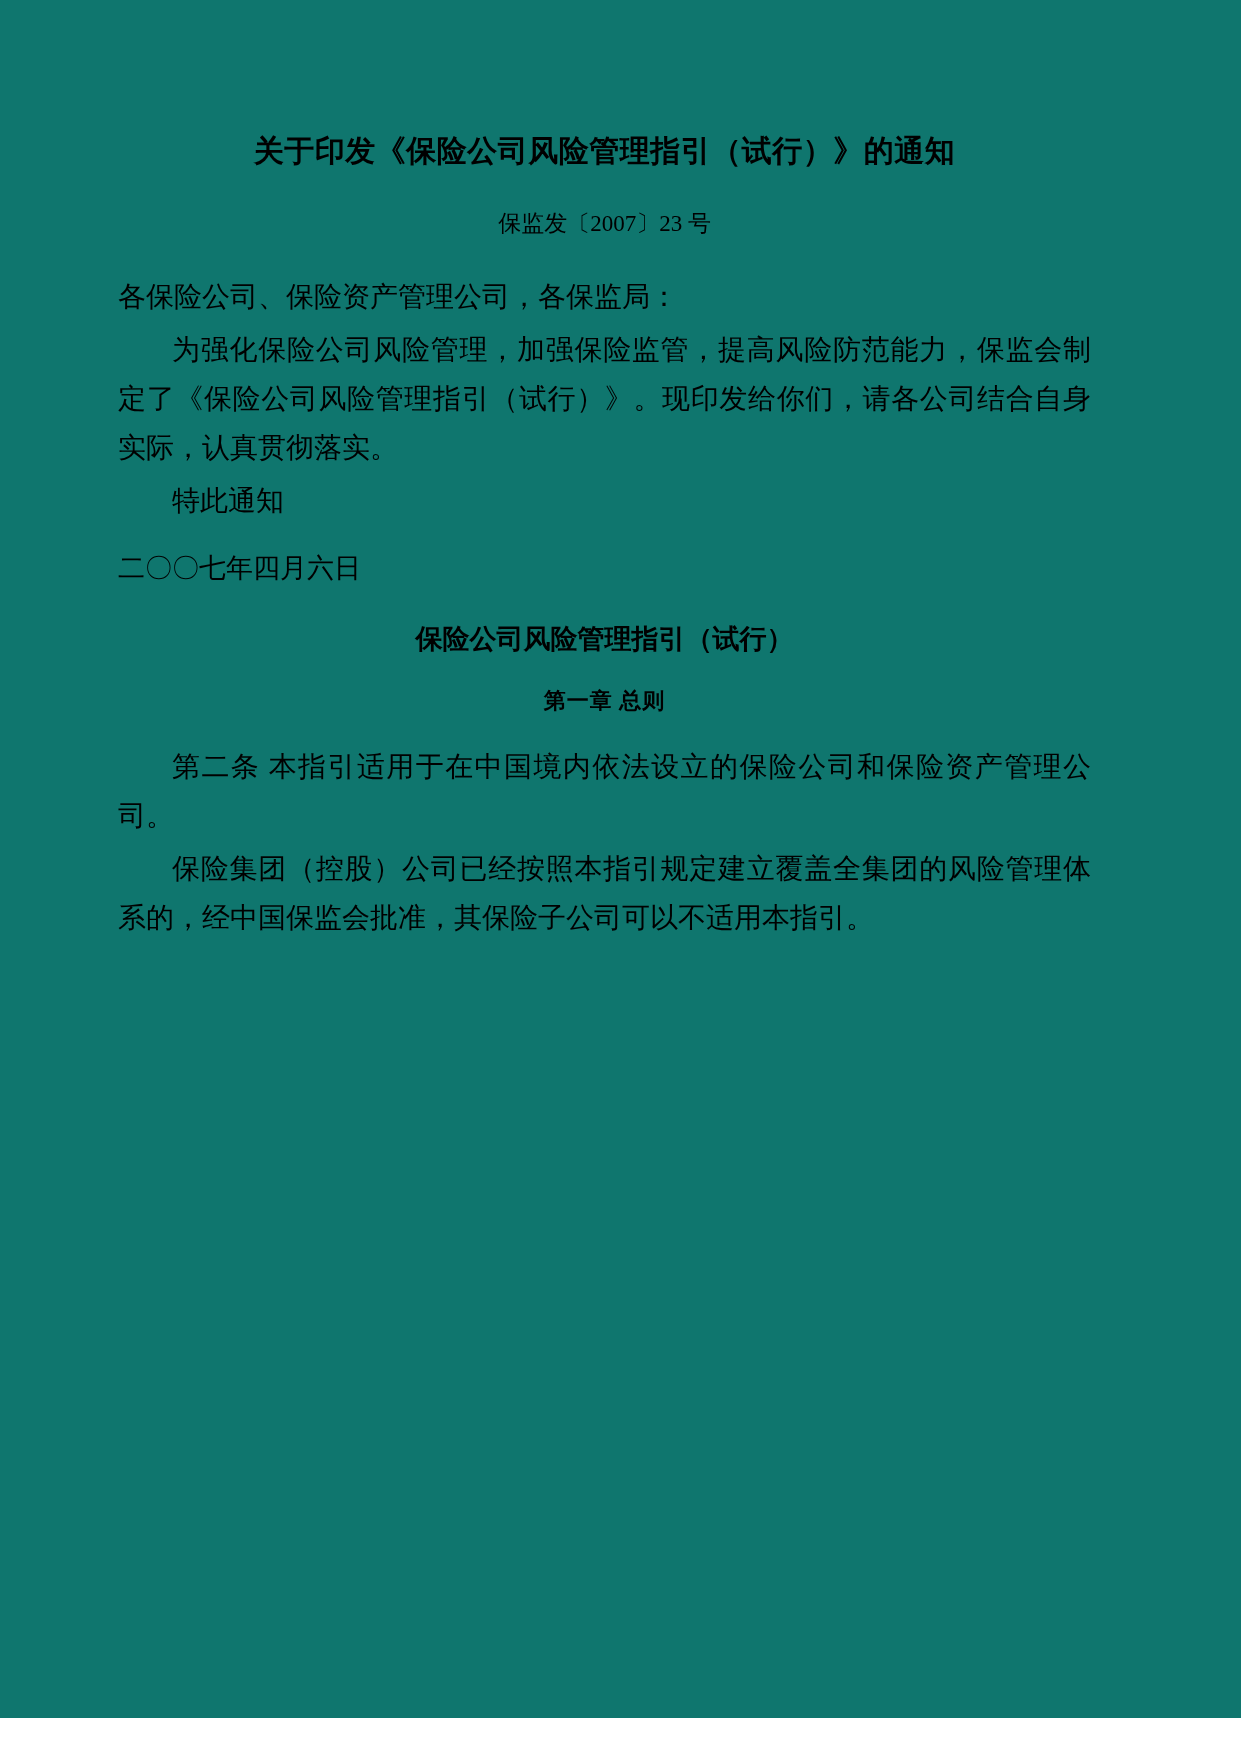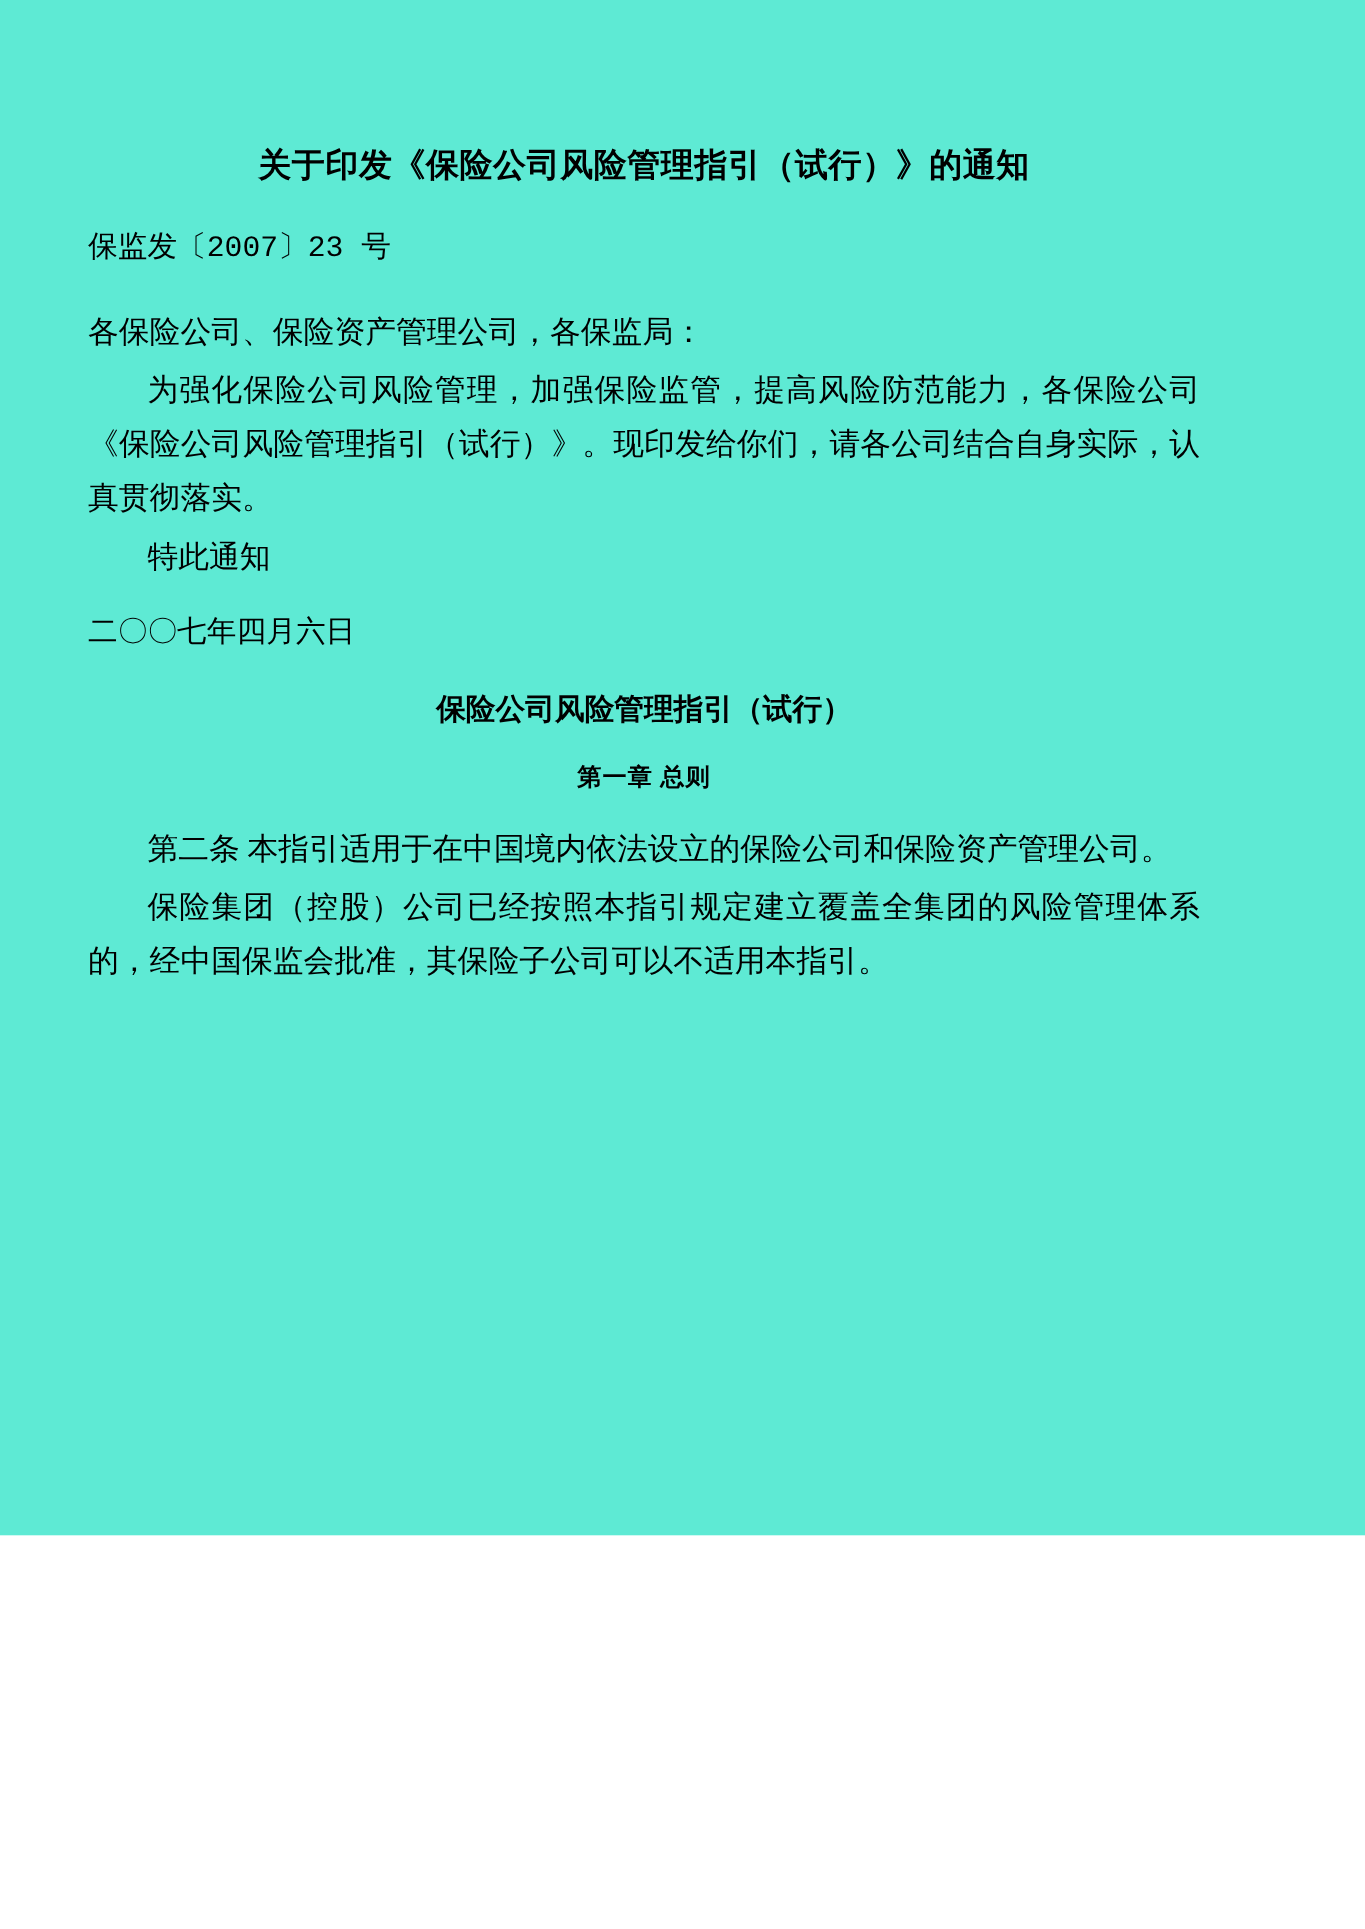--- a/index.html
+++ b/index.html
@@ -6,41 +6,40 @@
     margin: 0;
     padding: 0;
     background: #ffffff;
   }
   body {
     font-family: "Liberation Serif", "DejaVu Serif", serif;
     color: #000000;
   }
   .page {
     width: 1241px;
-    height: 1396px;
+    height: 1718px;
     box-sizing: border-box;
-    padding: 128px 150px 0 80px;
-    background: #5eead4;
+    padding: 128px 150px 0 118px;
+    background: #0f766e;
     position: relative;
     overflow: hidden;
   }
   .doc-title {
     text-align: center;
     font-weight: bold;
     font-size: 30px;
     line-height: 1.5;
     margin: 0 0 34px 0;
     letter-spacing: 0.5px;
   }
   .doc-number {
-    text-align: left;
-    font-size: 27px;
+    text-align: center;
+    font-size: 23px;
     line-height: 1.5;
     margin: 0 0 30px 0;
-    font-family: Liberation Mono, monospace;
   }
   .para {
     font-size: 28px;
     line-height: 1.75;
     margin: 0 0 4px 0;
     text-align: justify;
     text-justify: inter-ideograph;
   }
   .para.indent {
     text-indent: 54px;
@@ -75,21 +74,21 @@
 <body>
 
 <div class="page">
 
   <h1 class="doc-title">关于印发《保险公司风险管理指引（试行）》的通知</h1>
 
   <p class="doc-number">保监发〔2007〕23 号</p>
 
   <p class="para noindent">各保险公司、保险资产管理公司，各保监局：</p>
 
-  <p class="para indent">为强化保险公司风险管理，加强保险监管，提高风险防范能力，各保险公司《保险公司风险管理指引（试行）》。现印发给你们，请各公司结合自身实际，认真贯彻落实。</p>
+  <p class="para indent">为强化保险公司风险管理，加强保险监管，提高风险防范能力，保监会制定了《保险公司风险管理指引（试行）》。现印发给你们，请各公司结合自身实际，认真贯彻落实。</p>
 
   <p class="para indent">特此通知</p>
 
   <p class="date-line">二〇〇七年四月六日</p>
 
   <h2 class="section-title">保险公司风险管理指引（试行）</h2>
 
   <h3 class="chapter-title">第一章  总则</h3>
 
 

